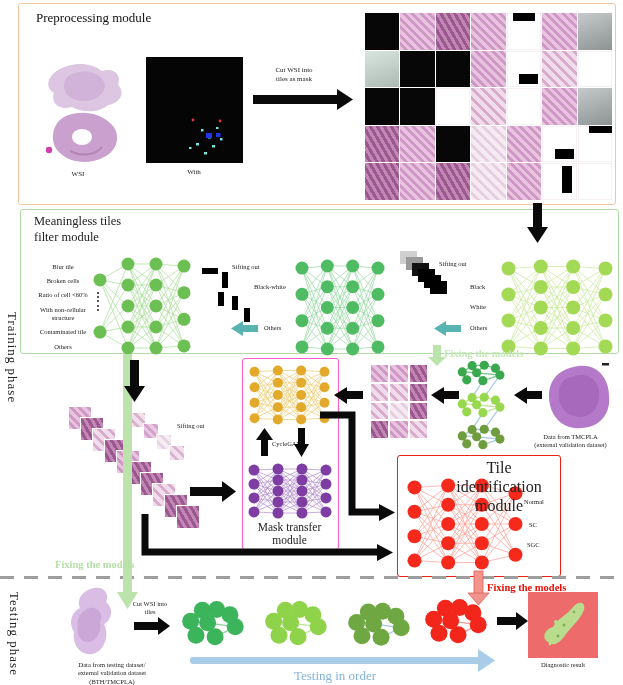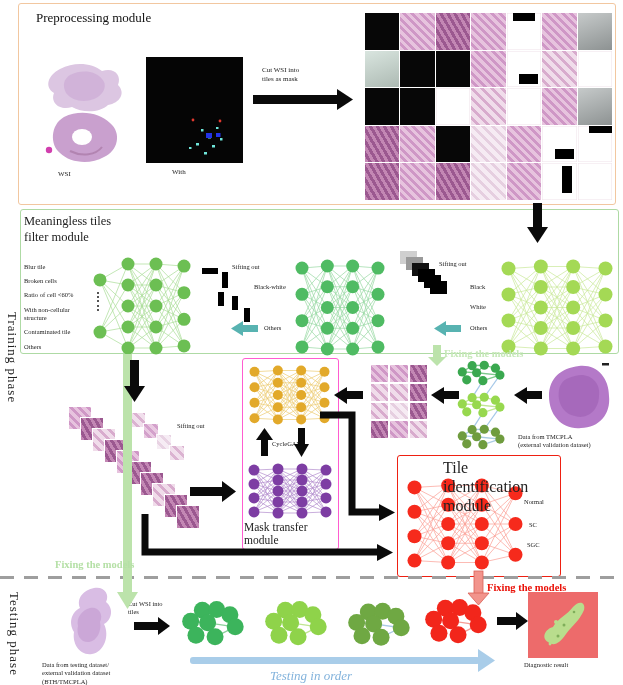--- a/index.html
+++ b/index.html
@@ -8,21 +8,21 @@
   .abs{position:absolute;}
   .box{position:absolute;border-radius:3px;background:transparent;}
   .pre-box{border:1.6px solid #f2c7a0;}
   .filter-box{border:1.6px solid #aedaa4;}
   .st-box{border:1.6px solid #ff5cd0;}
   .tid-box{border:1.6px solid #ee2012;}
   .t-title{font-size:13px;color:#111;}
   .pre-line{white-space:pre-line;}
   .small{font-size:7px;line-height:1.25;}
   .tiny{font-size:6.5px;line-height:1.3;}
-  .center{}
+  .center{text-align:center;}
   .vlabel{writing-mode:vertical-rl;font-size:13px;letter-spacing:1px;color:#222;}
   .fix-green{font-size:10.5px;font-weight:bold;color:#b5e0a6;}
   .fix-red{font-size:10.5px;font-weight:bold;color:#ea0f06;}
   .order-label{font-size:13px;color:#83b3dc;}
   
   .grid{display:grid;gap:1px;background:#fff;}
   .grid .cell{position:relative;width:100%;height:100%;}
   .c-k{background:#070707;}
   .c-w{background:#ffffff;box-shadow:inset 0 0 0 .5px #f0e2ea;}
   .c-g{background:linear-gradient(160deg,#c6caca,#8d9292);}
@@ -117,21 +117,21 @@
       <div class="cell c-w m-bt2"></div>
       <div class="cell c-t2"></div>
       <div class="cell c-t1"></div>
       <div class="cell c-t2"></div>
       <div class="cell c-t4"></div>
       <div class="cell c-t1"></div>
       <div class="cell c-w m-br"></div>
       <div class="cell c-w"></div>
     </div>
 
-  <div class="abs pre-line z3" style="left:24px;top:214px;font-size:12.5px;line-height:1.25;">Meaningless tiles
+  <div class="abs pre-line z3" style="left:34px;top:214px;font-size:12.5px;line-height:1.25;">Meaningless tiles
 filter module</div>
 
   <div class="abs z3" style="left:24px;top:263px;width:78px;height:88px;display:flex;flex-direction:column;justify-content:space-between;">
     <div class="tiny center">Blur tile</div>
     <div class="tiny center">Broken cells</div>
     <div class="tiny center">Ratio of cell &lt;60%</div>
     <div class="tiny center pre-line">With non-cellular
 structure</div>
     <div class="tiny center">Contaminated tile</div>
     <div class="tiny center">Others</div>
@@ -885,21 +885,21 @@
       <path d="M20,50 C13,46 17,37 25,35 C29,27 39,23 45,15 C51,8 58,10 56,18 C52,28 44,34 38,42 C32,51 26,55 20,50 Z" fill="#b9dd8d"></path>
       <circle cx="28" cy="30" r="2" fill="#b9dd8d"></circle>
         <circle cx="50" cy="25" r="1.6" fill="#b9dd8d"></circle>
       <circle cx="36" cy="33" r="1.5" fill="#7fae5b"></circle>
         <circle cx="30" cy="44" r="1.5" fill="#7fae5b"></circle>
       <circle cx="46" cy="20" r="1.3" fill="#7fae5b"></circle>
         <circle cx="22" cy="52" r="1.4" fill="#b9dd8d"></circle>
     </svg>
   </div>
   <div class="abs tiny center z3" style="left:524px;top:661px;width:78px;">Diagnostic result</div>
-  <div class="abs order-label center z7" style="left:270px;top:668px;width:130px;font-style:italic;">Testing in order</div>
+  <div class="abs order-label center z7" style="left:270px;top:668px;width:130px;">Testing in order</div>
 
   <svg class="overlay" width="623" height="685" viewBox="0 0 623 685">
     <g fill="#0a0a0a">
       <rect x="253" y="95" width="84" height="9"></rect>
         <polygon points="337,89 353,99.5 337,110"></polygon>
     </g>
     <g fill="#0a0a0a">
       <rect x="533" y="203" width="9" height="26"></rect>
         <polygon points="527,227 537.5,243 548,227"></polygon>
     </g>

